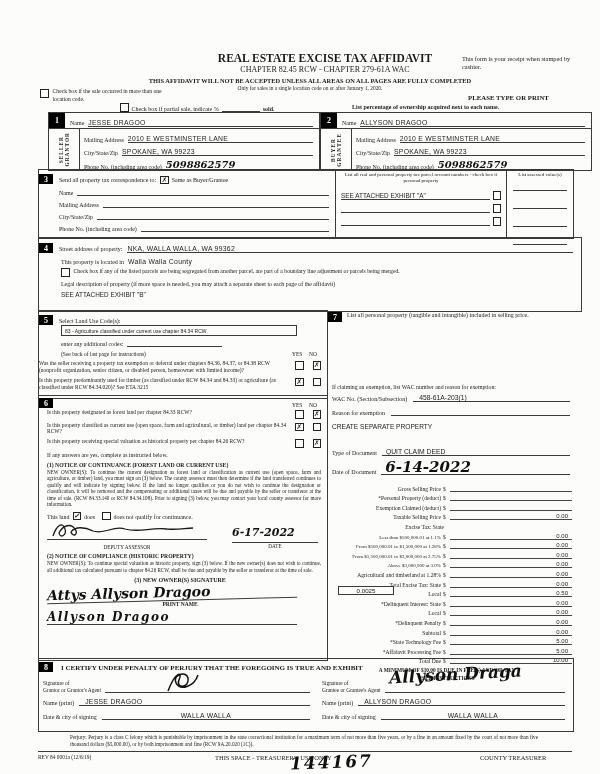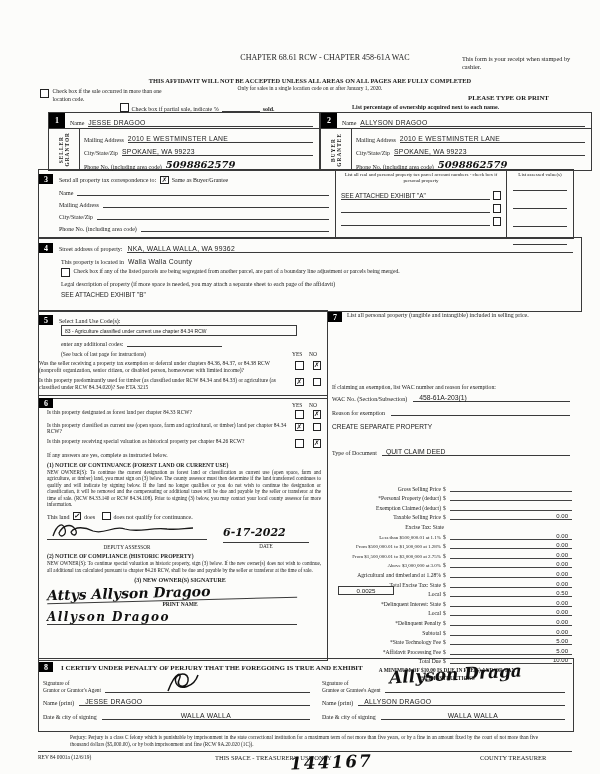--- a/index.html
+++ b/index.html
@@ -29,21 +29,22 @@
   .flbl{font-size:6px;white-space:nowrap;}
   .fval{font-family:"Liberation Sans",sans-serif;font-size:6.8px;letter-spacing:.3px;}
 </style>
 </head>
 <body>
 
 <div class="page">
 
 
   <div class="abs c" style="left:185px;top:52px;width:280px;">
-    <div style="font-size:8px;margin-top:1px;">CHAPTER 68.61 RCW - CHAPTER 458-61A WAC</div>
+    <div class="b" style="font-size:11.5px;">REAL ESTATE EXCISE TAX AFFIDAVIT</div>
+    <div style="font-size:8px;margin-top:1px;">CHAPTER 82.45 RCW - CHAPTER 279-61A WAC</div>
   </div>
 
   <div class="abs" style="left:462px;top:55px;width:112px;font-size:6.3px;line-height:1.3;">This form is your receipt when stamped by cashier.</div>
 
   <div class="abs c b" style="left:95px;top:77px;width:430px;font-size:6.4px;">THIS AFFIDAVIT WILL NOT BE ACCEPTED UNLESS ALL AREAS ON ALL PAGES ARE FULLY COMPLETED</div>
   <div class="abs c" style="left:95px;top:85px;width:430px;font-size:5.4px;">Only for sales in a single location code on or after January 1, 2020.</div>
 
   <div class="abs" style="left:40px;top:88px;width:125px;display:flex;">
     <span class="cb" style="margin-right:4px;margin-top:1px;"></span>
     <span style="font-size:5.7px;line-height:1.35;">Check box if the sale occurred in more than one location code.</span>
@@ -253,21 +254,21 @@
     </div>
     <div style="display:flex;margin:2px 0 0 8px;">
       <div style="width:160px;">
         <div class="ul" style="width:100%;height:17px;position:relative;">
           <svg class="abs" style="left:0;top:-3px;" width="150" height="22" viewBox="0 0 150 22">
               <path d="M6 17 C10 5,16 3,18 10 C20 16,13 20,12 14 C16 6,24 4,28 10 C32 15,26 19,24 13 C28 7,38 8,46 12 C58 16,66 6,78 10 C92 14,104 8,120 10 C132 11,138 9,146 9" fill="none" stroke="#1a1a1a" stroke-width="1.3"></path>
             </svg>
         </div>
         <div class="c" style="font-size:5.2px;">DEPUTY ASSESSOR</div>
       </div>
-      <div style="width:86px;margin-left:16px;">
+      <div style="width:86px;margin-left:25px;">
         <div class="ul hw" style="width:100%;font-size:11px;line-height:16px;height:17px;white-space:nowrap;">6-17-2022</div>
         <div class="c" style="font-size:5.2px;">DATE</div>
       </div>
     </div>
     <div class="b" style="font-size:5.7px;margin:3px 0 0 8px;">(2) NOTICE OF COMPLIANCE (HISTORIC PROPERTY)</div>
     <div class="j" style="font-size:5.1px;line-height:1.28;margin:1px 0 0 8px;">NEW OWNER(S): To continue special valuation as historic property, sign (3) below. If the new owner(s) does not wish to continue, all additional tax calculated pursuant to chapter 84.26 RCW, shall be due and payable by the seller or transferor at the time of sale.</div>
     <div class="c b" style="font-size:6px;margin-top:4px;">(3) NEW OWNER(S) SIGNATURE</div>
     <div class="ul hw" style="width:250px;margin-left:8px;font-size:14px;line-height:15px;transform:rotate(-1.5deg);white-space:nowrap;">Attys Allyson Dragoo</div>
     <div class="c b" style="font-size:5.5px;">PRINT NAME</div>
     <div class="ul hw" style="width:250px;margin-left:8px;font-size:12px;line-height:13px;letter-spacing:1.5px;white-space:nowrap;">Allyson Dragoo</div>
@@ -285,20 +286,24 @@
     </div>
     <div class="abs row" style="left:10px;top:97px;width:238px;">
       <span class="flbl">Reason for exemption</span>
       <span class="ul" style="flex:1;margin-left:6px;height:8px;"></span>
     </div>
     <div class="abs sans" style="left:10px;top:113px;font-size:6.6px;">CREATE SEPARATE PROPERTY</div>
     <div class="abs row" style="left:10px;top:138px;width:238px;">
       <span class="flbl">Type of Document</span>
       <span class="ul sans" style="flex:1;margin-left:5px;font-size:6.8px;padding-left:4px;">QUIT CLAIM DEED</span>
     </div>
+    <div class="abs row" style="left:10px;top:150px;width:238px;">
+      <span class="flbl">Date of Document</span>
+      <span class="ul hw" style="flex:1;margin-left:5px;font-size:15px;line-height:14px;white-space:nowrap;padding-left:4px;">6-14-2022</span>
+    </div>
 
     <div class="abs" style="left:0;top:172px;width:250px;">
       <div class="taxrow">
           <span class="tl">Gross Selling Price</span>
           <span class="ds">$</span>
           <span class="money">
             <i></i>
           </span>
         </div>
       <div class="taxrow">

